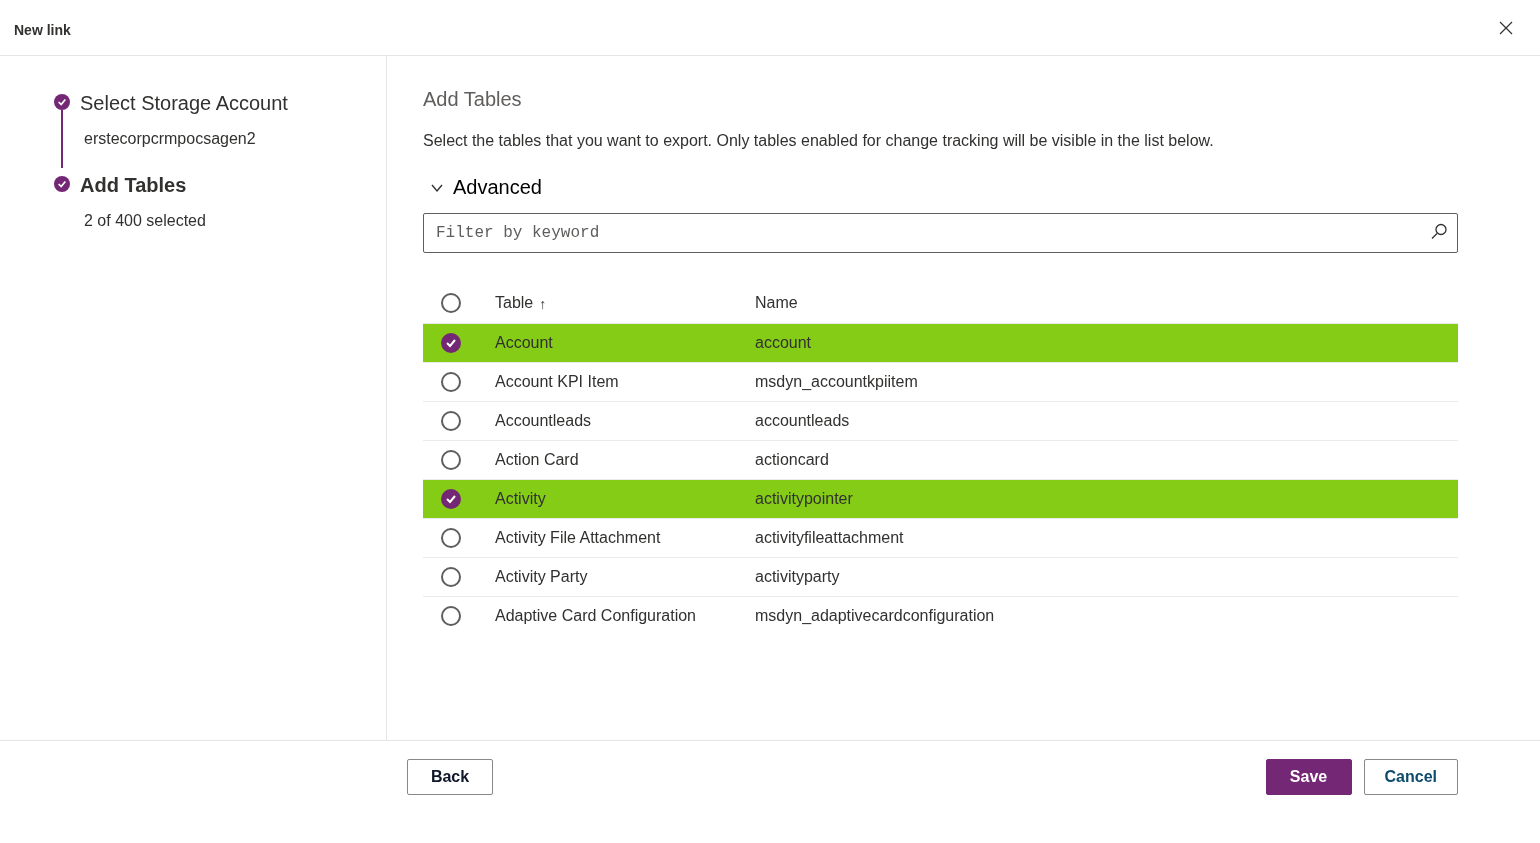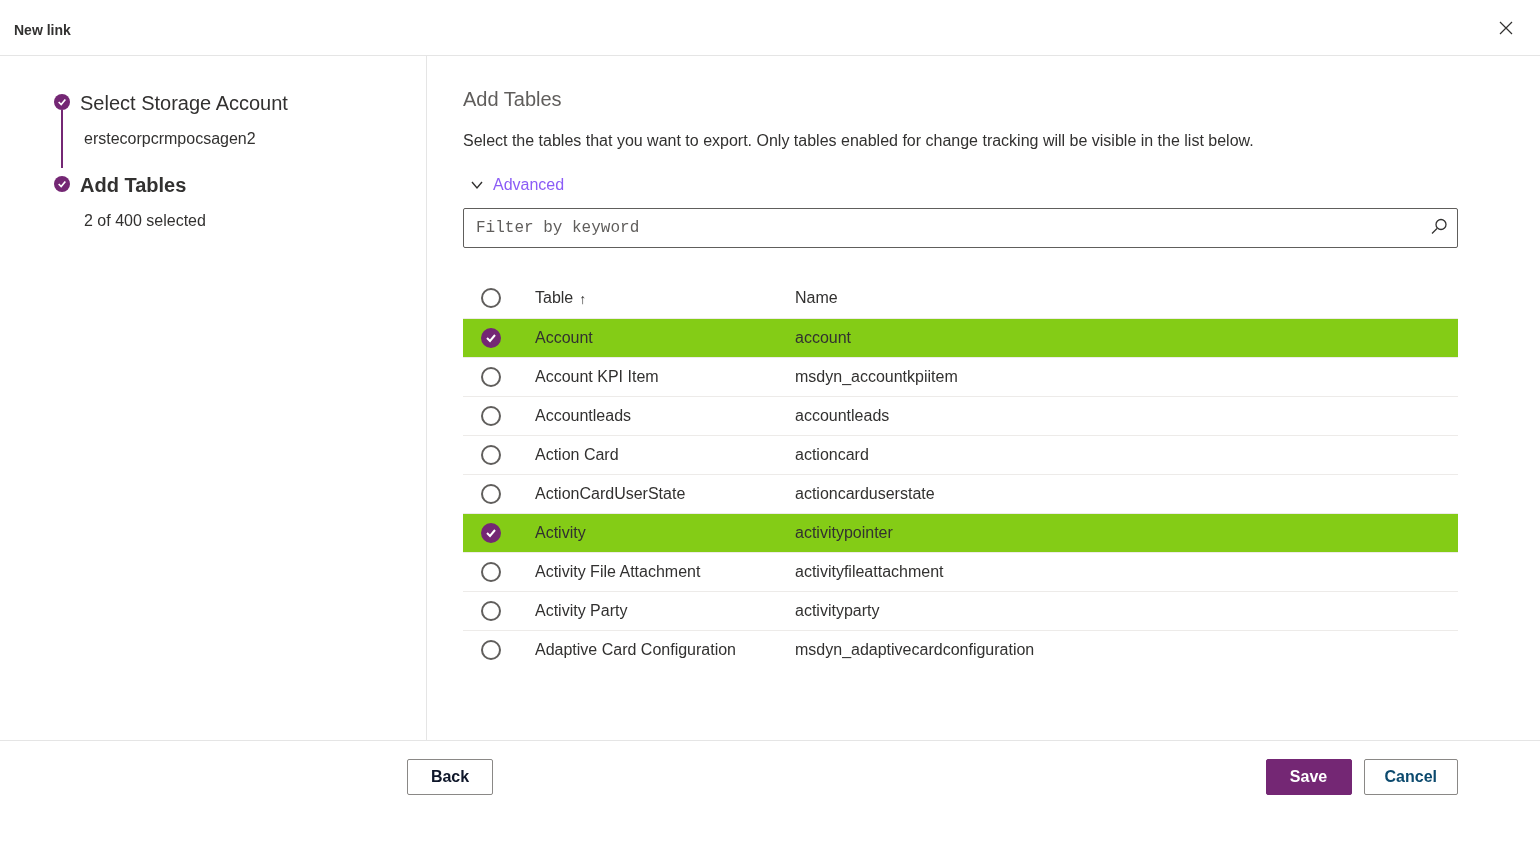--- a/index.html
+++ b/index.html
@@ -4,34 +4,34 @@
 <style>
 * { box-sizing: border-box; margin: 0; padding: 0; }
 body { font-family: "Segoe UI", Arial, sans-serif; color: #323130; background: #ffffff; font-size: 14px; }
 
 .panel-header { display: flex; align-items: center; justify-content: space-between; padding: 14px 20px 10px 14px; border-bottom: 1px solid #e5e5e5; }
 .panel-title { font-size: 14px; font-weight: 600; color: #323130; }
 .close-btn { background: none; border: none; cursor: pointer; padding: 6px; color: #323130; }
 
 .body-split { display: flex; min-height: 684px; }
 
-.sidebar { width: 427px; border-right: 1px solid #e5e5e5; padding: 34px 16px 16px 54px; }
+.sidebar { width: 387px; border-right: 1px solid #e5e5e5; padding: 34px 16px 16px 54px; }
 
 .step { position: relative; padding-left: 26px; margin-bottom: 24px; }
 .step-dot { position: absolute; left: 0; top: 4px; width: 16px; height: 16px; border-radius: 50%; background: #742774; display: flex; align-items: center; justify-content: center; }
 .step-dot svg { width: 10px; height: 10px; }
 .step-connector { position: absolute; left: 7px; top: 20px; width: 2px; height: 58px; background: #742774; }
 .step-title { font-size: 20px; font-weight: 400; color: #323130; line-height: 1.3; }
 .step-title.active { font-weight: 700; }
 .step-sub { font-size: 16px; font-weight: 400; color: #323130; margin-top: 14px; padding-left: 4px; }
 
 .main { flex: 1; padding: 32px 82px 20px 36px; }
 .main-heading { font-size: 20px; font-weight: 400; color: #605e5c; margin-bottom: 18px; }
 .main-desc { font-size: 16px; color: #323130; margin-bottom: 24px; line-height: 1.45; }
-.advanced { display: inline-flex; align-items: center; gap: 8px; cursor: pointer; font-size: 16px; color: #8b5cf6; margin-bottom: 14px; padding-left: 6px; }
+.advanced { display: inline-flex; align-items: center; gap: 8px; cursor: pointer; font-size: 20px; color: #000000; margin-bottom: 14px; padding-left: 6px; }
 .advanced .chev { display: inline-flex; }
 
 .search-wrap { position: relative; margin-bottom: 30px; }
 .search-input { width: 100%; height: 40px; border: 1px solid #605e5c; border-radius: 2px; padding: 0 48px 0 12px; font-size: 16px; font-family: Liberation Mono, monospace; }
 .search-input::placeholder { color: #605e5c; }
 .search-icon { position: absolute; right: 10px; top: 50%; transform: translateY(-50%); pointer-events: none; }
 
 .table { width: 100%; }
 .thead, .trow { display: flex; align-items: center; }
 .thead { padding: 10px 0; }
@@ -156,27 +156,20 @@
             <div class="col-label">Accountleads</div>
             <div class="col-name">accountleads</div>
           </div>
           <div class="trow">
             <div class="col-check">
               <span class="radio"></span>
             </div>
             <div class="col-label">Action Card</div>
             <div class="col-name">actioncard</div>
           </div>
-          <div class="trow">
-            <div class="col-check">
-              <span class="radio"></span>
-            </div>
-            <div class="col-label">ActionCardUserState</div>
-            <div class="col-name">actioncarduserstate</div>
-          </div>
           <div class="trow selected">
             <div class="col-check">
               <span class="radio checked">
                 <svg viewBox="0 0 12 12">
                   <path d="M2 6 L5 9 L10 3" stroke="#ffffff" stroke-width="2" fill="none"></path>
                 </svg>
               </span>
             </div>
             <div class="col-label">Activity</div>
             <div class="col-name">activitypointer</div>

